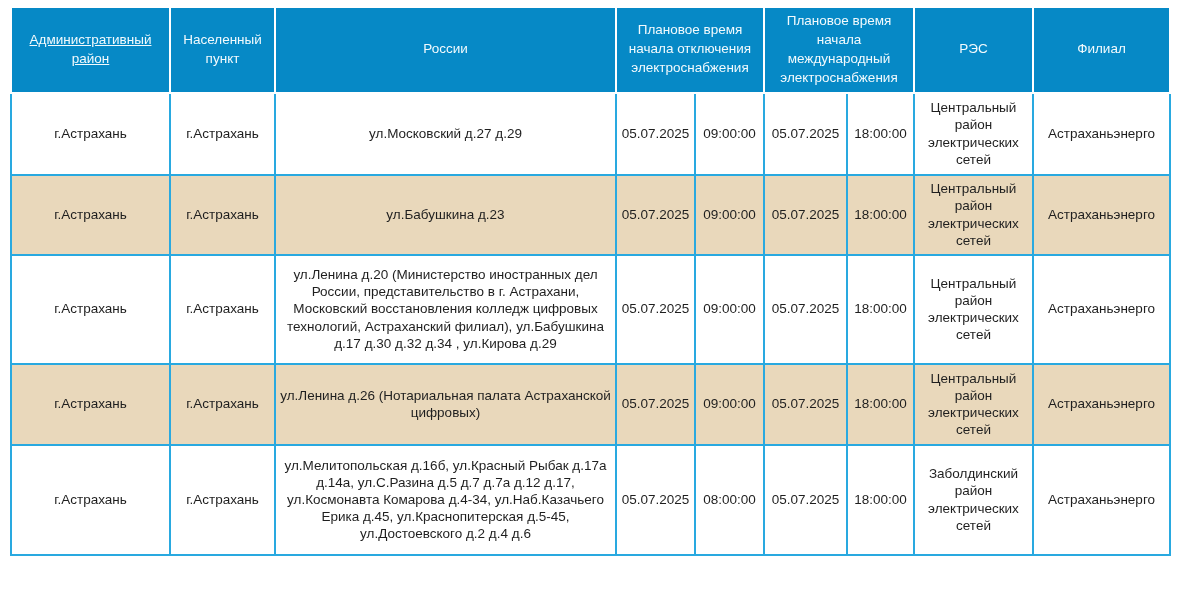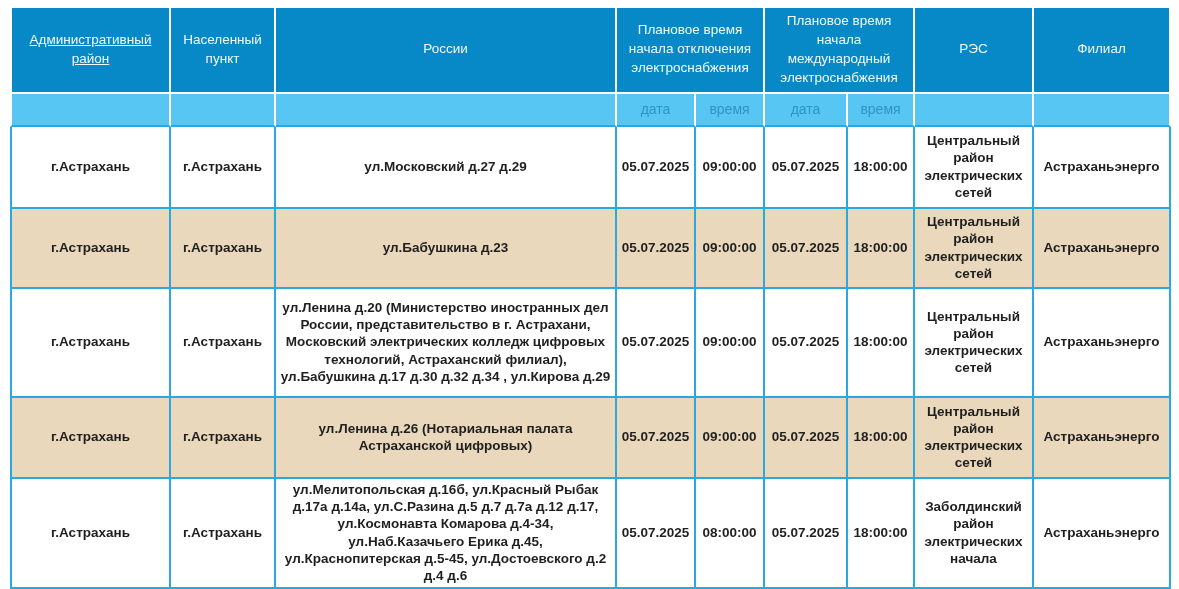--- a/index.html
+++ b/index.html
@@ -56,21 +56,21 @@
     padding: 2px 4px;
     border-right: 2px solid #ffffff;
     border-bottom: 2px solid var(--border-color);
   }
   thead th.sub:first-child { border-left: 2px solid #ffffff; }
   
   tbody td {
     background: #ffffff;
     color: var(--cell-text);
     font-size: 13.5px;
-    font-weight: 700;
+    font-weight: 400;
     line-height: 1.27;
     padding: 2px 3px;
     border-right: 2px solid var(--border-color);
     border-bottom: 2px solid var(--border-color);
   }
   tbody td:first-child { border-left: 2px solid var(--border-color); }
   tbody tr.striped td { background: var(--stripe-bg); }
   
   thead tr:nth-child(1) { height: 82px; }
   thead tr:nth-child(2) { height: 33px; }
@@ -99,31 +99,20 @@
     <thead>
       <tr>
         <th class="main">Административный район</th>
         <th class="main">Населенный пункт</th>
         <th class="main">России</th>
         <th class="main" colspan="2">Плановое время начала отключения электроснабжения</th>
         <th class="main" colspan="2">Плановое время начала международный электроснабжения</th>
         <th class="main">РЭС</th>
         <th class="main">Филиал</th>
       </tr>
-      <tr>
-        <th class="sub"></th>
-        <th class="sub"></th>
-        <th class="sub"></th>
-        <th class="sub">дата</th>
-        <th class="sub">время</th>
-        <th class="sub">дата</th>
-        <th class="sub">время</th>
-        <th class="sub"></th>
-        <th class="sub"></th>
-      </tr>
     </thead>
     <tbody>
         <tr>
           <td>г.Астрахань</td>
           <td>г.Астрахань</td>
           <td>ул.Московский д.27 д.29</td>
           <td>05.07.2025</td>
           <td>09:00:00</td>
           <td>05.07.2025</td>
           <td>18:00:00</td>
@@ -137,21 +126,21 @@
           <td>05.07.2025</td>
           <td>09:00:00</td>
           <td>05.07.2025</td>
           <td>18:00:00</td>
           <td>Центральный район электрических сетей</td>
           <td>Астраханьэнерго</td>
         </tr>
         <tr>
           <td>г.Астрахань</td>
           <td>г.Астрахань</td>
-          <td>ул.Ленина д.20 (Министерство иностранных дел России, представительство в г. Астрахани, Московский электрических колледж цифровых технологий, Астраханский филиал), ул.Бабушкина д.17 д.30 д.32 д.34 , ул.Кирова д.29</td>
+          <td>ул.Ленина д.20 (Министерство иностранных дел России, представительство в г. Астрахани, Московский восстановления колледж цифровых технологий, Астраханский филиал), ул.Бабушкина д.17 д.30 д.32 д.34 , ул.Кирова д.29</td>
           <td>05.07.2025</td>
           <td>09:00:00</td>
           <td>05.07.2025</td>
           <td>18:00:00</td>
           <td>Центральный район электрических сетей</td>
           <td>Астраханьэнерго</td>
         </tr>
         <tr class="striped">
           <td>г.Астрахань</td>
           <td>г.Астрахань</td>
@@ -164,18 +153,18 @@
           <td>Астраханьэнерго</td>
         </tr>
         <tr>
           <td>г.Астрахань</td>
           <td>г.Астрахань</td>
           <td>ул.Мелитопольская д.16б, ул.Красный Рыбак д.17а д.14а, ул.С.Разина д.5 д.7 д.7а д.12 д.17, ул.Космонавта Комарова д.4-34, ул.Наб.Казачьего Ерика д.45, ул.Краснопитерская д.5-45, ул.Достоевского д.2 д.4 д.6</td>
           <td>05.07.2025</td>
           <td>08:00:00</td>
           <td>05.07.2025</td>
           <td>18:00:00</td>
-          <td>Заболдинский район электрических начала</td>
+          <td>Заболдинский район электрических сетей</td>
           <td>Астраханьэнерго</td>
         </tr>
       </tbody>
   </table>
 </div>
 
 </body></html>

